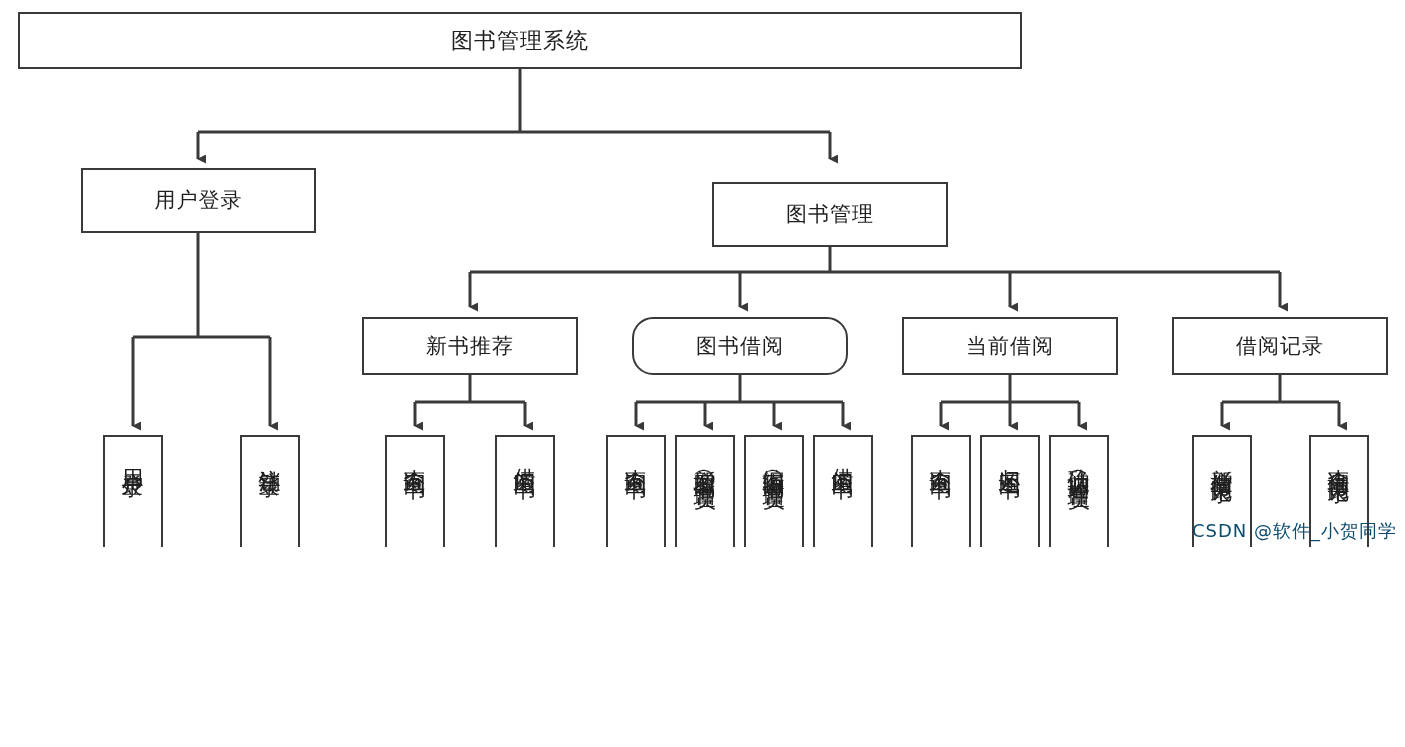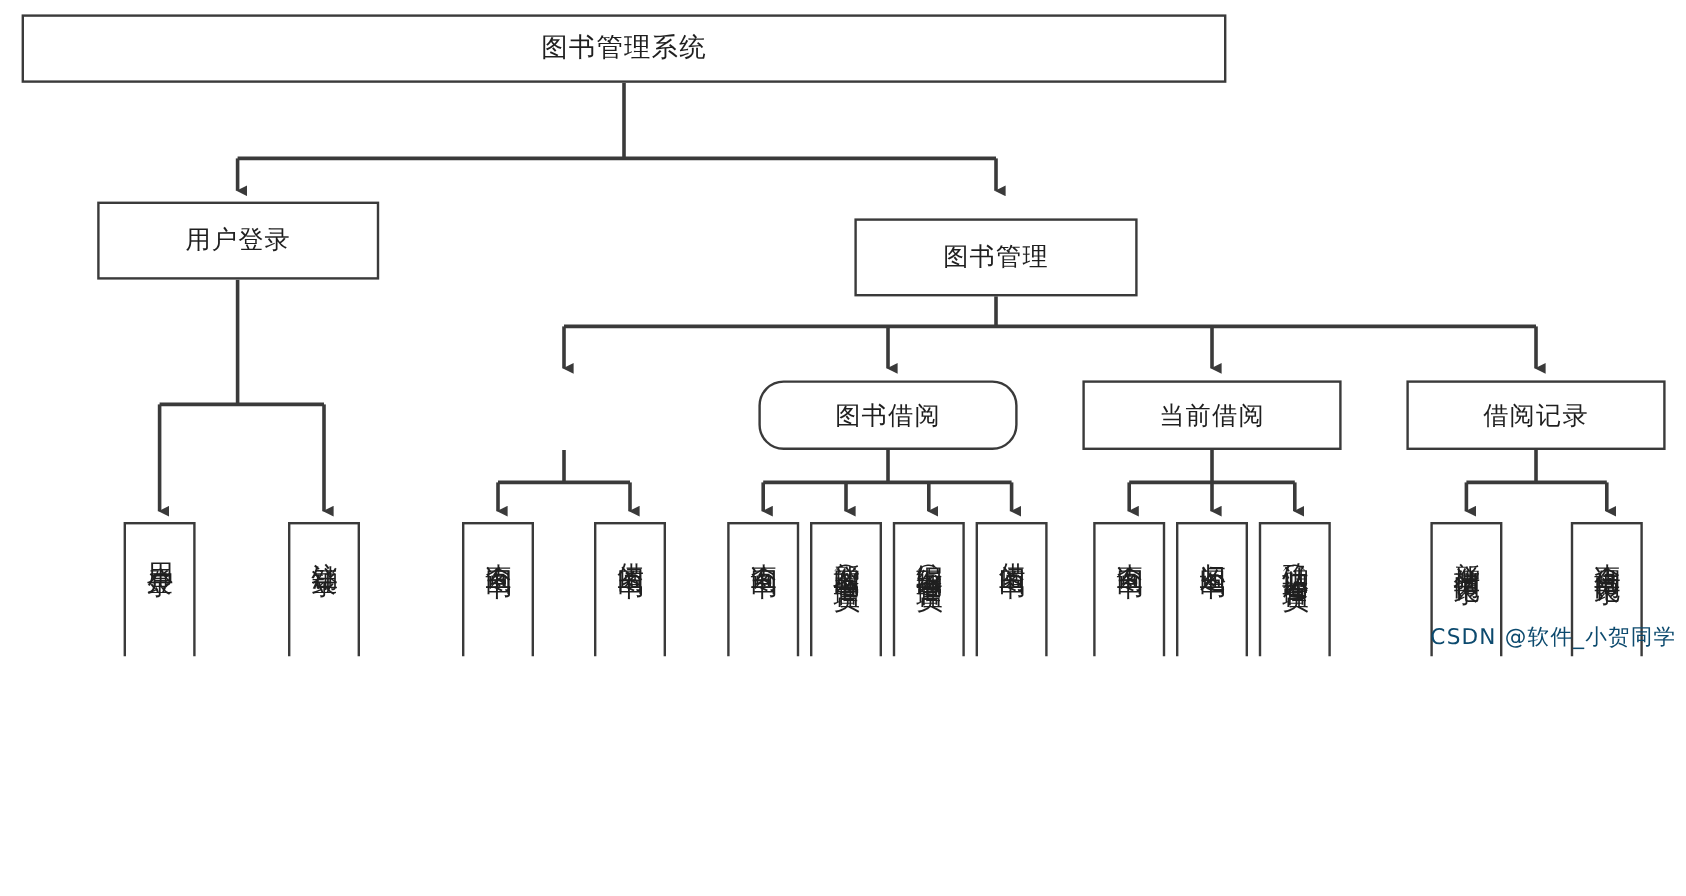--- a/index.html
+++ b/index.html
@@ -125,20 +125,23 @@
     <span class="label">图书管理系统</span>
   </div>
 
   <div class="node lvl2" style="left:81px; top:168px; width:235px; height:65px;">
     <span class="label">用户登录</span>
   </div>
   <div class="node lvl2" style="left:712px; top:168px; width:236px; height:65px;margin-top:14px;">
     <span class="label">图书管理</span>
   </div>
 
+  <div class="node lvl3" style="left:362px; top:317px; width:216px; height:58px;">
+    <span class="label">新书推荐</span>
+  </div>
   <div class="node lvl3" style="left:632px; top:317px; width:216px; height:58px;border-radius:21px;">
     <span class="label">图书借阅</span>
   </div>
   <div class="node lvl3" style="left:902px; top:317px; width:216px; height:58px;">
     <span class="label">当前借阅</span>
   </div>
   <div class="node lvl3" style="left:1172px; top:317px; width:216px; height:58px;">
     <span class="label">借阅记录</span>
   </div>
 

